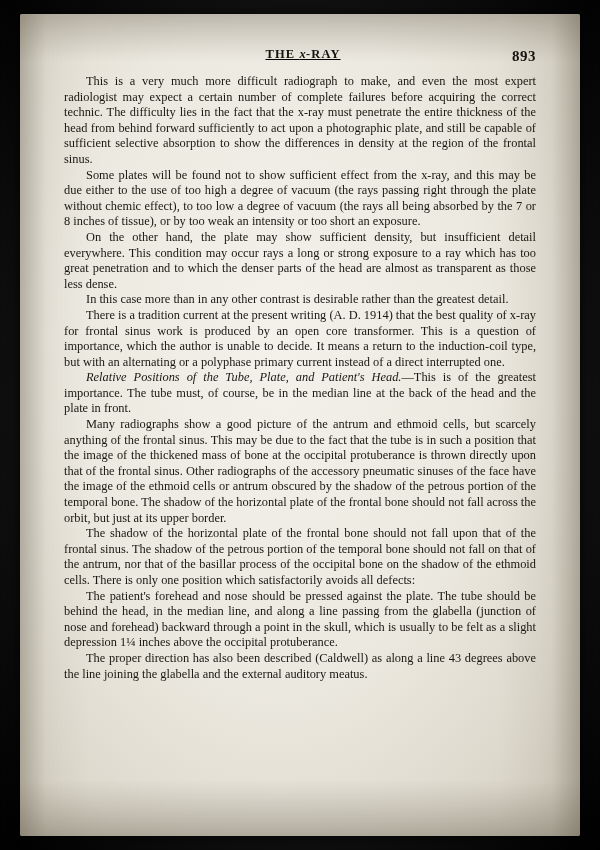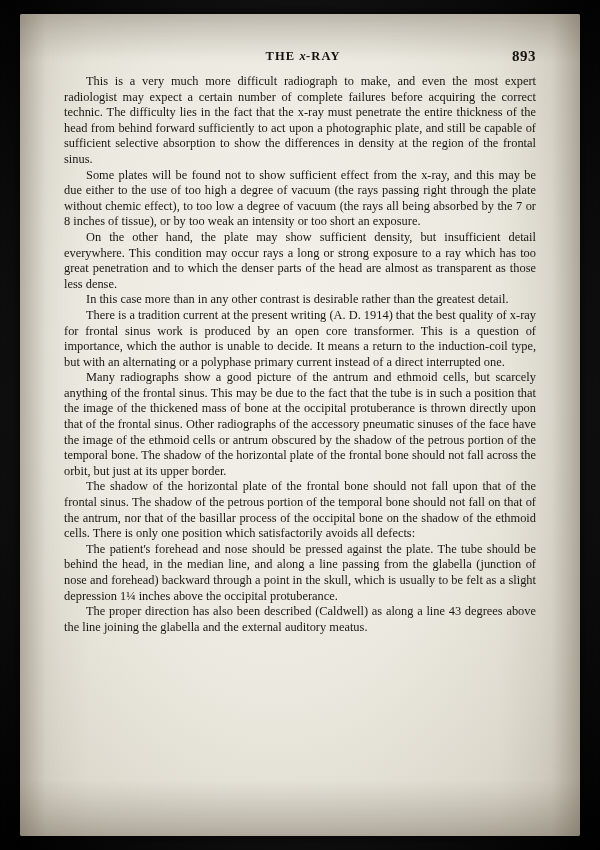--- a/index.html
+++ b/index.html
@@ -48,25 +48,26 @@
       linear-gradient(to bottom, rgba(90,82,66,0.26) 0px, rgba(0,0,0,0) 48px,
                       rgba(0,0,0,0) calc(100% - 56px), rgba(90,82,66,0.30) 100%);
   }
   .content {
     position: relative;
     z-index: 2;
     padding: 30px 44px 0 44px;
   }
   .running-head {
     display: flex;
-    align-items: flex-end;
+    align-items: center;
     justify-content: center;
     position: relative;
     height: 20px;
     margin-bottom: 10px;
+    text-decoration: underline;
   }
   .head-title {
     font-family: "Liberation Serif", serif;
     font-size: 12.5px;
     letter-spacing: 1.1px;
     color: #16130f;
     font-weight: 700;
     margin-left: 6px;
   }
   .head-title .ital {
@@ -115,20 +116,21 @@
         <div class="head-title"><span>THE </span><span class="ital">x</span><span>-RAY</span></div>
         <div class="folio">893</div>
       </div>
 
       <div class="body-text">
         <p>This is a very much more difficult radiograph to make, and even the most expert radiologist may expect a certain number of complete failures before acquiring the correct technic.   The difficulty lies in the fact that the x-ray must penetrate the entire thickness of the head from behind forward sufficiently to act upon a photographic plate, and still be capable of sufficient selective absorption to show the differences in density at the region of the frontal sinus.</p>
         <p>Some plates will be found not to show sufficient effect from the x-ray, and this may be due either to the use of too high a degree of vacuum (the rays passing right through the plate without chemic effect), to too low a degree of vacuum (the rays all being absorbed by the 7 or 8 inches of tissue), or by too weak an intensity or too short an exposure.</p>
         <p>On the other hand, the plate may show sufficient density, but insufficient detail everywhere.   This condition may occur rays a long or strong exposure to a ray which has too great penetration and to which the denser parts of the head are almost as transparent as those less dense.</p>
         <p>In this case more than in any other contrast is desirable rather than the greatest detail.</p>
         <p>There is a tradition current at the present writing (A. D. 1914) that the best quality of x-ray for frontal sinus work is produced by an open core transformer.   This is a question of importance, which the author is unable to decide.   It means a return to the induction-coil type, but with an alternating or a polyphase primary current instead of a direct interrupted one.</p>
+        <p><span class="run-in">Relative Positions of the Tube, Plate, and Patient's Head.</span><span>—This is of the greatest importance.   The tube must, of course, be in the median line at the back of the head and the plate in front.</span></p>
         <p>Many radiographs show a good picture of the antrum and ethmoid cells, but scarcely anything of the frontal sinus.   This may be due to the fact that the tube is in such a position that the image of the thickened mass of bone at the occipital protuberance is thrown directly upon that of the frontal sinus.   Other radiographs of the accessory pneumatic sinuses of the face have the image of the ethmoid cells or antrum obscured by the shadow of the petrous portion of the temporal bone. The shadow of the horizontal plate of the frontal bone should not fall across the orbit, but just at its upper border.</p>
         <p>The shadow of the horizontal plate of the frontal bone should not fall upon that of the frontal sinus.   The shadow of the petrous portion of the temporal bone should not fall on that of the antrum, nor that of the basillar process of the occipital bone on the shadow of the ethmoid cells.   There is only one position which satisfactorily avoids all defects:</p>
         <p>The patient's forehead and nose should be pressed against the plate. The tube should be behind the head, in the median line, and along a line passing from the glabella (junction of nose and forehead) backward through a point in the skull, which is usually to be felt as a slight depression 1¼ inches above the occipital protuberance.</p>
         <p>The proper direction has also been described (Caldwell) as along a line 43 degrees above the line joining the glabella and the external auditory meatus.</p>
       </div>
 
     </div>
   </div>
 </div>
 

